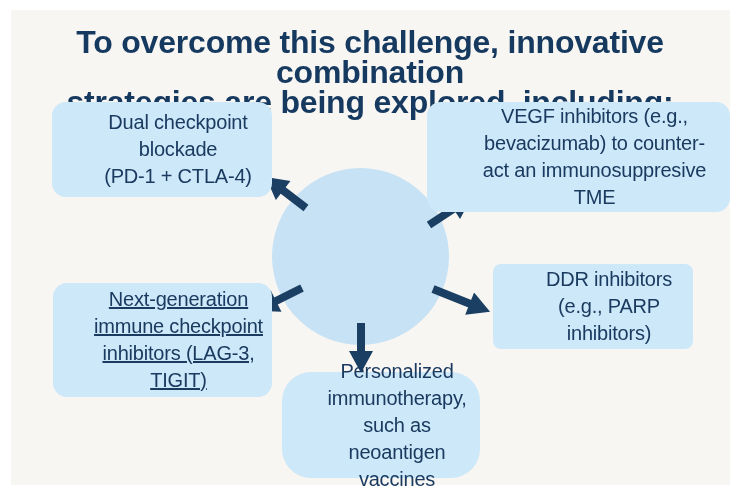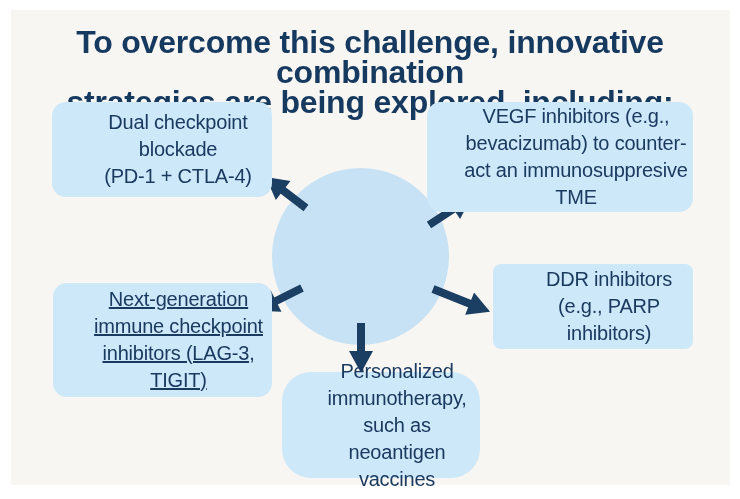--- a/index.html
+++ b/index.html
@@ -53,21 +53,21 @@
     justify-content: center;
     text-align: center;
     color: #1a3a60;
     font-size: 20px;
     line-height: 27px;
     letter-spacing: -0.2px;
     padding-left: 32px;
   }
   .node-text { white-space: pre-line; }
   .node-tl { left: 52px;  top: 102px; width: 220px; height: 95px;  }
-  .node-tr { left: 427px; top: 102px; width: 266px; height: 110px; }
+  .node-tr { left: 427px; top: 102px; width: 303px; height: 110px; }
   .node-ml { left: 53px;  top: 283px; width: 219px; height: 114px; text-decoration: underline; }
   .node-mr { left: 493px; top: 264px; width: 200px; height: 85px; border-radius: 8px;  }
   .node-bc { left: 282px; top: 372px; width: 198px; height: 106px; border-radius: 29px; }
 </style>
 </head>
 <body>
 
 <div class="frame">
   <div class="canvas"></div>
 

